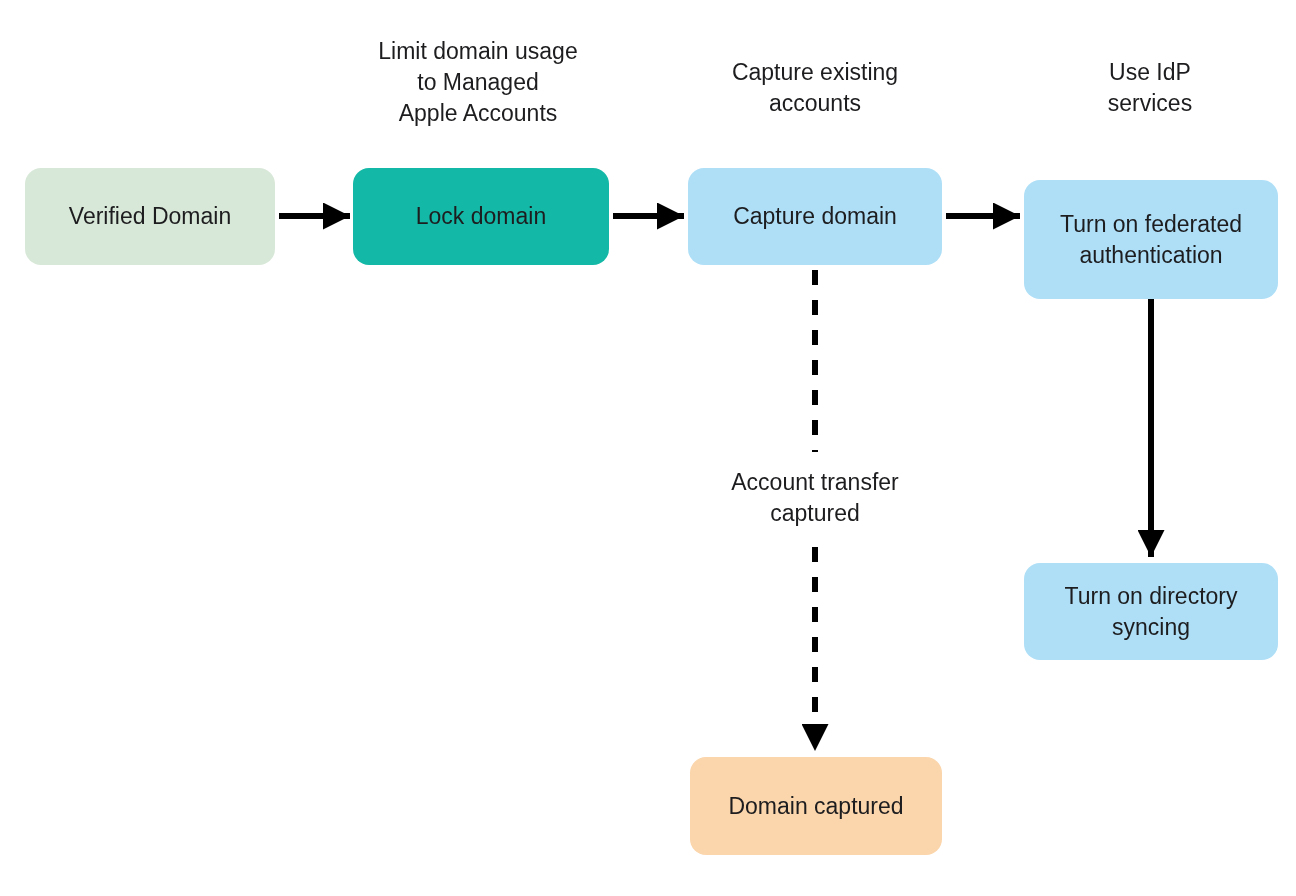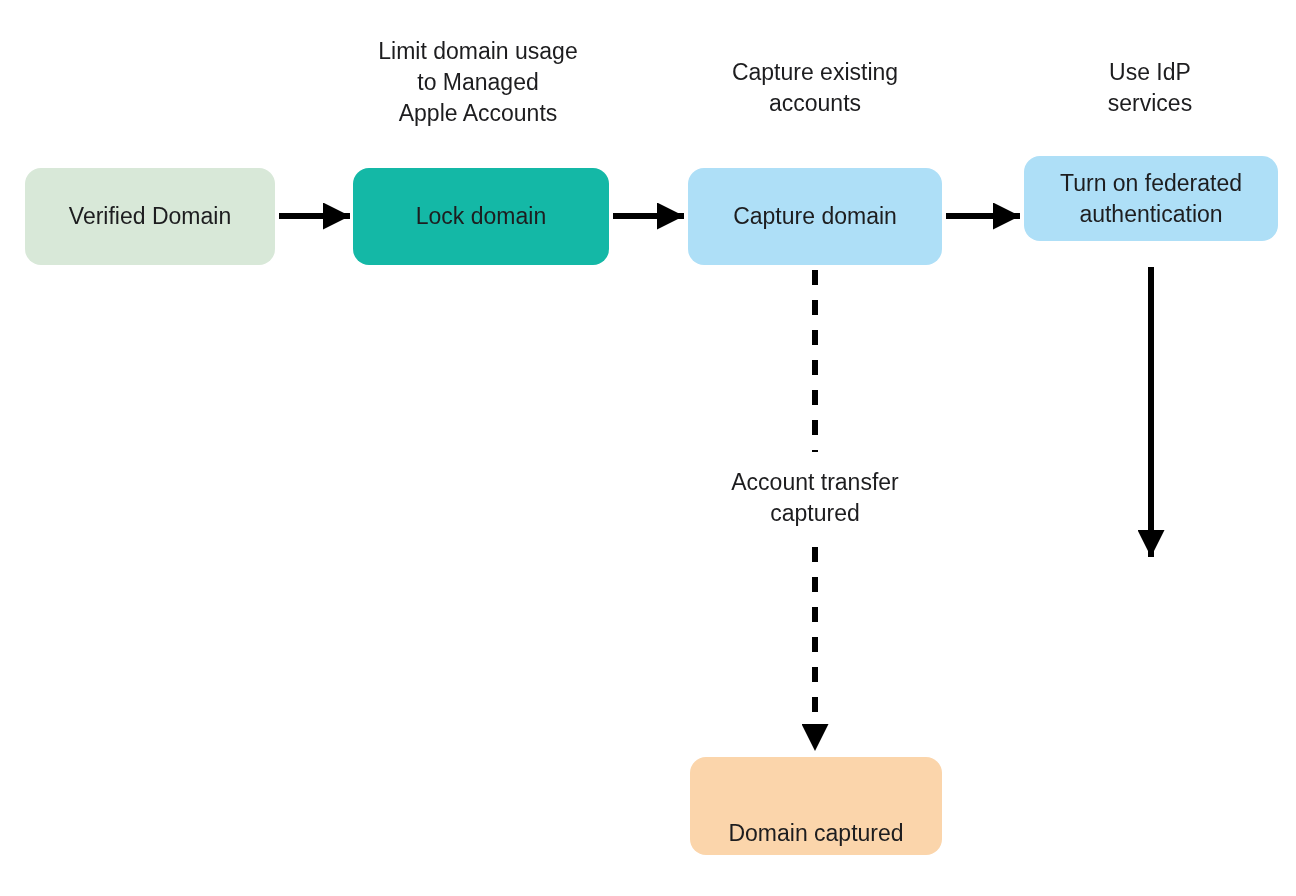--- a/index.html
+++ b/index.html
@@ -45,23 +45,23 @@
   }
   .annotation.left-align {
     transform: none;
     text-align: left;
     white-space: nowrap;
   }
   
   .n-verified   { left: 25px;   top: 168px; width: 250px; height: 97px; align-items: center; }
   .n-lock       { left: 353px;  top: 168px; width: 256px; height: 97px; }
   .n-capture    { left: 688px;  top: 168px; width: 254px; height: 97px; }
-  .n-federated  { left: 1024px; top: 156px; width: 254px; height: 85px; }
+  .n-federated  { left: 1024px; top: 180px; width: 254px; height: 119px; }
   .n-syncing    { left: 1024px; top: 563px; width: 254px; height: 97px; }
-  .n-captured   { left: 690px;  top: 757px; width: 252px; height: 98px; align-items: flex-end; }
+  .n-captured   { left: 690px;  top: 757px; width: 252px; height: 98px; }
   
   .a-limit      { left: 478px;  top: 36px;  width: 300px; }
   .a-existing   { left: 815px;  top: 57px;  width: 300px; }
   .a-idp        { left: 1150px; top: 57px;  width: 300px; }
   .a-transfer   { left: 815px;  top: 467px; width: 300px; }
   .a-30days     { left: 846px;  top: 715px; margin-top: 37px; }
 </style>
 </head>
 <body>
 
@@ -100,17 +100,20 @@
   </div>
   <div class="node n-lock" style="background-color: #14b8a6;">
     <span>Lock domain</span>
   </div>
   <div class="node n-capture" style="background-color: rgb(174, 223, 247); justify-content: center;">
     <span>Capture domain</span>
   </div>
   <div class="node n-federated" style="background-color: rgb(174, 223, 247);">
     <span>Turn on federated authentication</span>
   </div>
+  <div class="node n-syncing" style="background-color: rgb(174, 223, 247);">
+    <span>Turn on directory syncing</span>
+  </div>
   <div class="node n-captured" style="background-color: rgb(251, 213, 171);">
     <span>Domain captured</span>
   </div>
 
 </div>
 
 </body></html>

